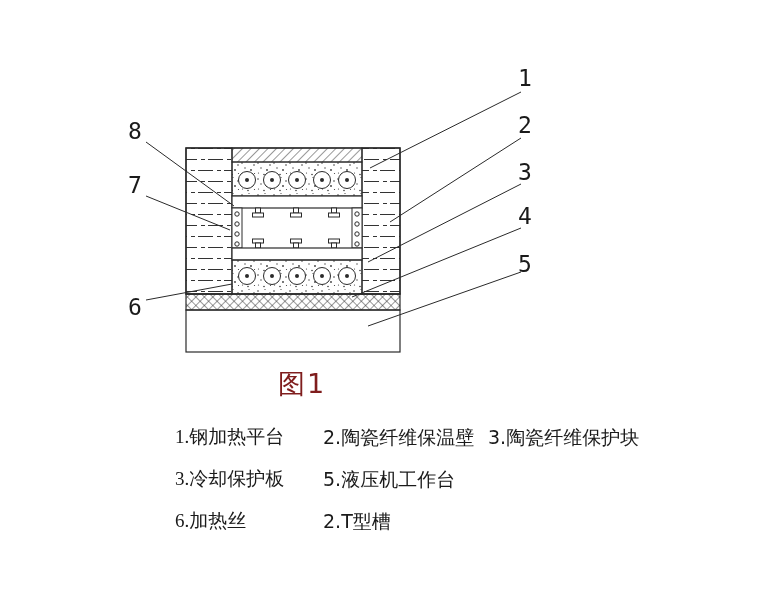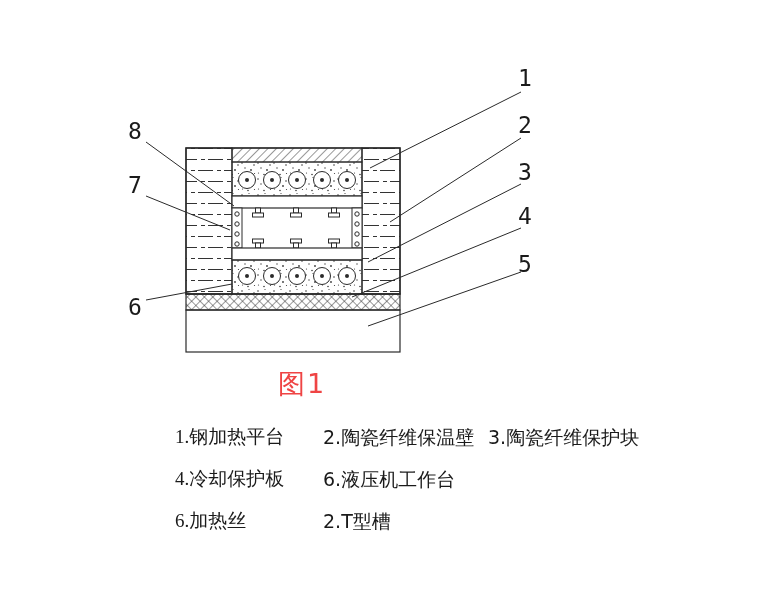--- a/index.html
+++ b/index.html
@@ -15,21 +15,21 @@
   .callout-num{
     font-family:"DejaVu Sans Mono",monospace;
     font-size:23px;
     fill:#1a1a1a;
   }
   .caption{
     position:absolute;
     left:278px;top:366px;
     font-size:27px;
     letter-spacing:2px;
-    color:#ef4444;
+    color:#7f1d1d;
   }
   .legend{
     position:absolute;
     left:175px;top:426px;
     width:575px;
   }
   .legend-row{
     display:flex;
     margin-bottom:20px;
     font-size:19px;
@@ -202,22 +202,22 @@
 
   <div class="caption">图1</div>
 
   <div class="legend">
     <div class="legend-row">
       <span class="col1">1.钢加热平台</span>
       <span class="col2">2.陶瓷纤维保温壁</span>
       <span class="col3">3.陶瓷纤维保护块</span>
     </div>
     <div class="legend-row">
-      <span class="col1">4.冷却保护板</span>
-      <span class="col2">6.液压机工作台</span>
+      <span class="col1">3.冷却保护板</span>
+      <span class="col2">5.液压机工作台</span>
     </div>
     <div class="legend-row">
       <span class="col1">6.加热丝</span>
       <span class="col2">2.T型槽</span>
     </div>
   </div>
 
 </div>
 
 </body></html>

